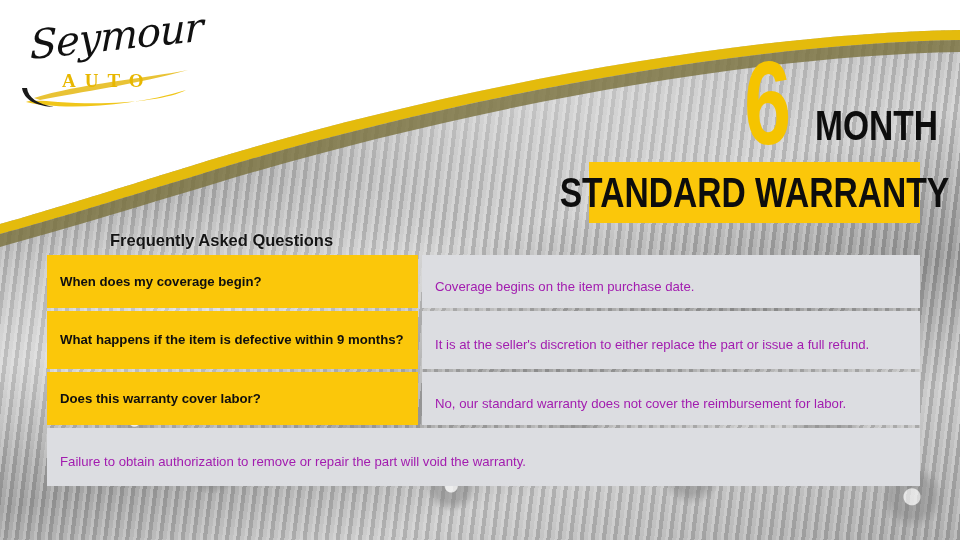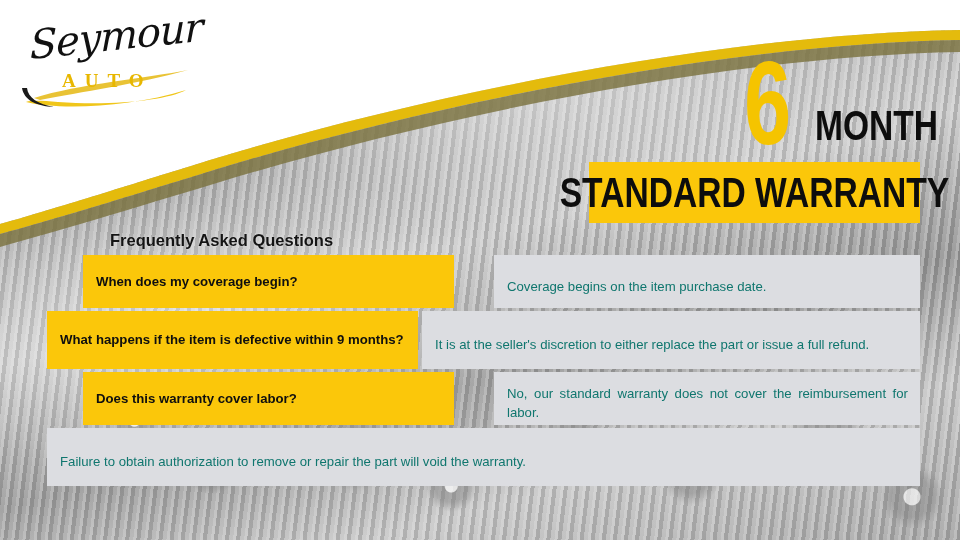--- a/index.html
+++ b/index.html
@@ -150,31 +150,31 @@
     font-size: 13.2px;
     line-height: 18px;
     padding: 9px 0 9px 13px;
     display: flex;
     align-items: center;
   }
   .faq-a {
     flex: 1;
     box-sizing: border-box;
     background: #dcdde1;
-    color: #0f766e;
+    color: #a21caf;
     font-family: "Liberation Sans", sans-serif;
     font-weight: normal;
     font-size: 13.2px;
     line-height: 19px;
     padding: 9px 12px 0 13px;
     text-align: justify;
     display: flex;
     align-items: center;
   }
-  .row-h1 .faq-q, .row-h1 .faq-a { height: 53px; margin-left: 36px; }
+  .row-h1 .faq-q, .row-h1 .faq-a { height: 53px; }
   .row-h2 .faq-q, .row-h2 .faq-a { height: 58px; }
 </style>
 </head>
 <body>
 
 <div id="slide">
 
   <div class="bg-photo"></div>
   <div class="bg-soften"></div>
 

